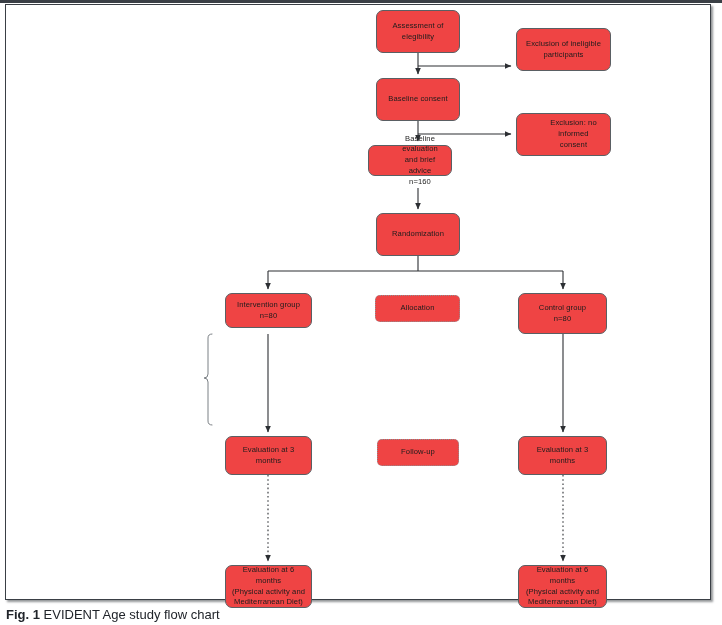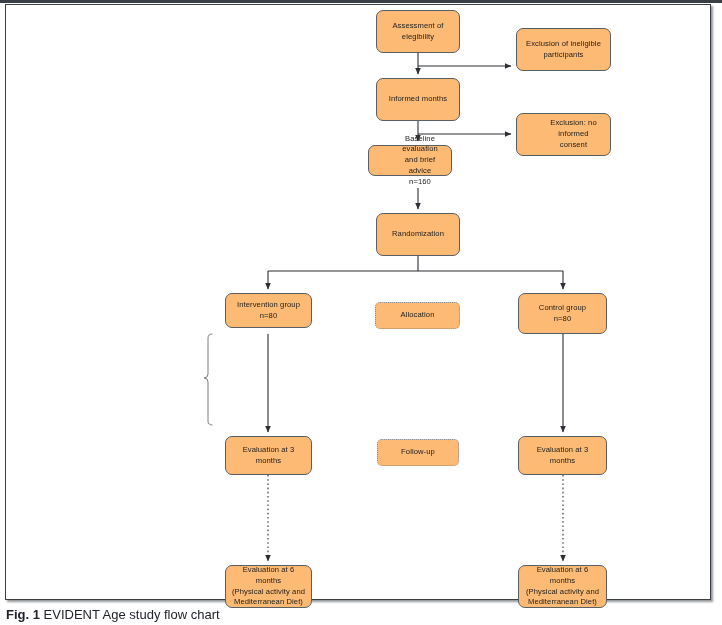--- a/index.html
+++ b/index.html
@@ -46,21 +46,21 @@
     width: 722px;
     height: 625px;
     pointer-events: none;
   }
   
   .node {
     position: absolute;
     box-sizing: border-box;
     border: 1px solid #5a5f63;
     border-radius: 7px;
-    background: #fdba74;
+    background: #ef4444;
     display: flex;
     align-items: center;
     justify-content: center;
     text-align: center;
     font-size: 7.6px;
     line-height: 1.42;
     color: #1c1c1c;
     letter-spacing: 0.1px;
     padding: 2px 4px;
   }
@@ -135,21 +135,21 @@
     <span style="white-space:pre-line;">Assessment of
 elegibility</span>
   </div>
 
   <div class="node" style="left:516px;top:28px;width:95px;height:43px;">
     <span style="white-space:pre-line;">Exclusion of ineligible
 participants</span>
   </div>
 
   <div class="node" style="left:376px;top:78px;width:84px;height:43px;">
-    <span style="white-space:pre-line;">Informed months</span>
+    <span style="white-space:pre-line;">Baseline consent</span>
   </div>
 
   <div class="node" style="left:516px;top:113px;width:95px;height:43px;">
     <span style="white-space:pre-line;margin-left:20px;">Exclusion: no informed
 consent</span>
   </div>
 
   <div class="node" style="left:368px;top:145px;width:84px;height:31px;padding-left:24px;">
     <span style="white-space:pre-line;">Baseline evaluation
 and brief advice
@@ -158,21 +158,21 @@
 
   <div class="node" style="left:376px;top:213px;width:84px;height:43px;justify-content:center;">
     <span style="white-space:pre-line;">Randomization</span>
   </div>
 
   <div class="node" style="left:225px;top:293px;width:87px;height:35px;">
     <span style="white-space:pre-line;">Intervention group
 n=80</span>
   </div>
 
-  <div class="node phase" style="left:375px;top:302px;width:85px;height:27px;">
+  <div class="node phase" style="left:375px;top:295px;width:85px;height:27px;">
     <span style="white-space:pre-line;">Allocation</span>
   </div>
 
   <div class="node" style="left:518px;top:293px;width:89px;height:41px;">
     <span style="white-space:pre-line;">Control group
 n=80</span>
   </div>
 
 
   <div class="node" style="left:225px;top:436px;width:87px;height:39px;">

